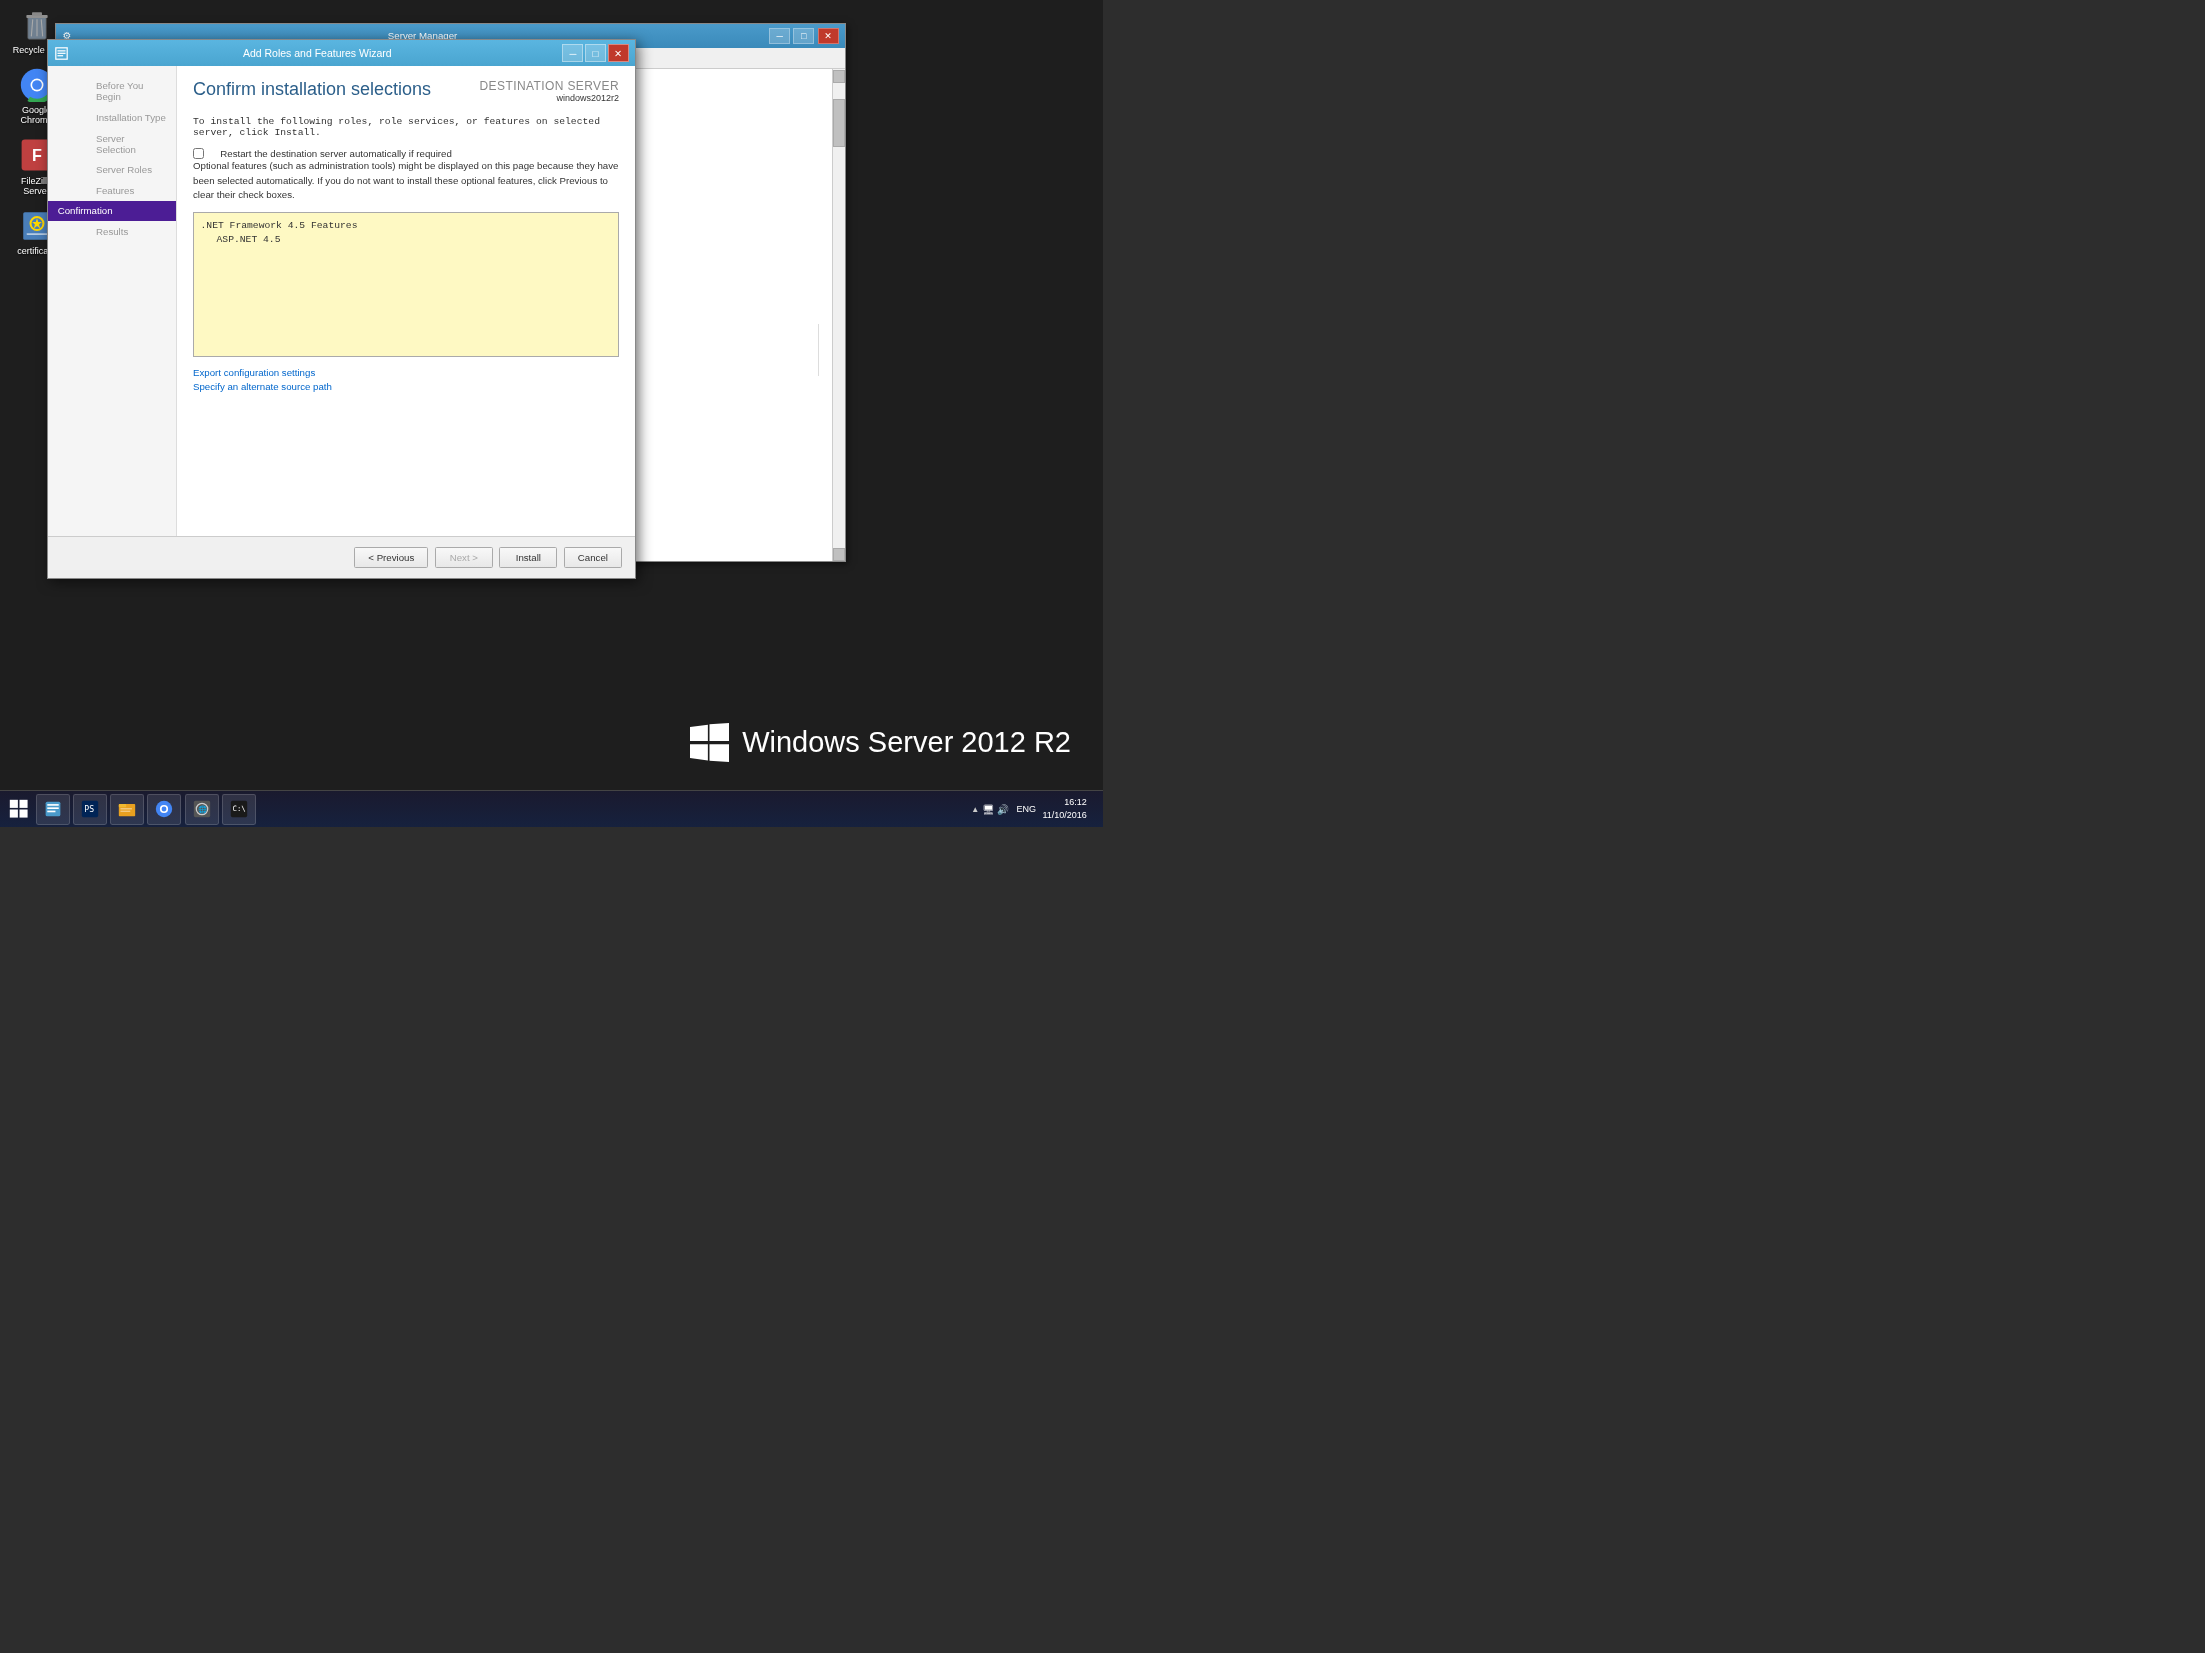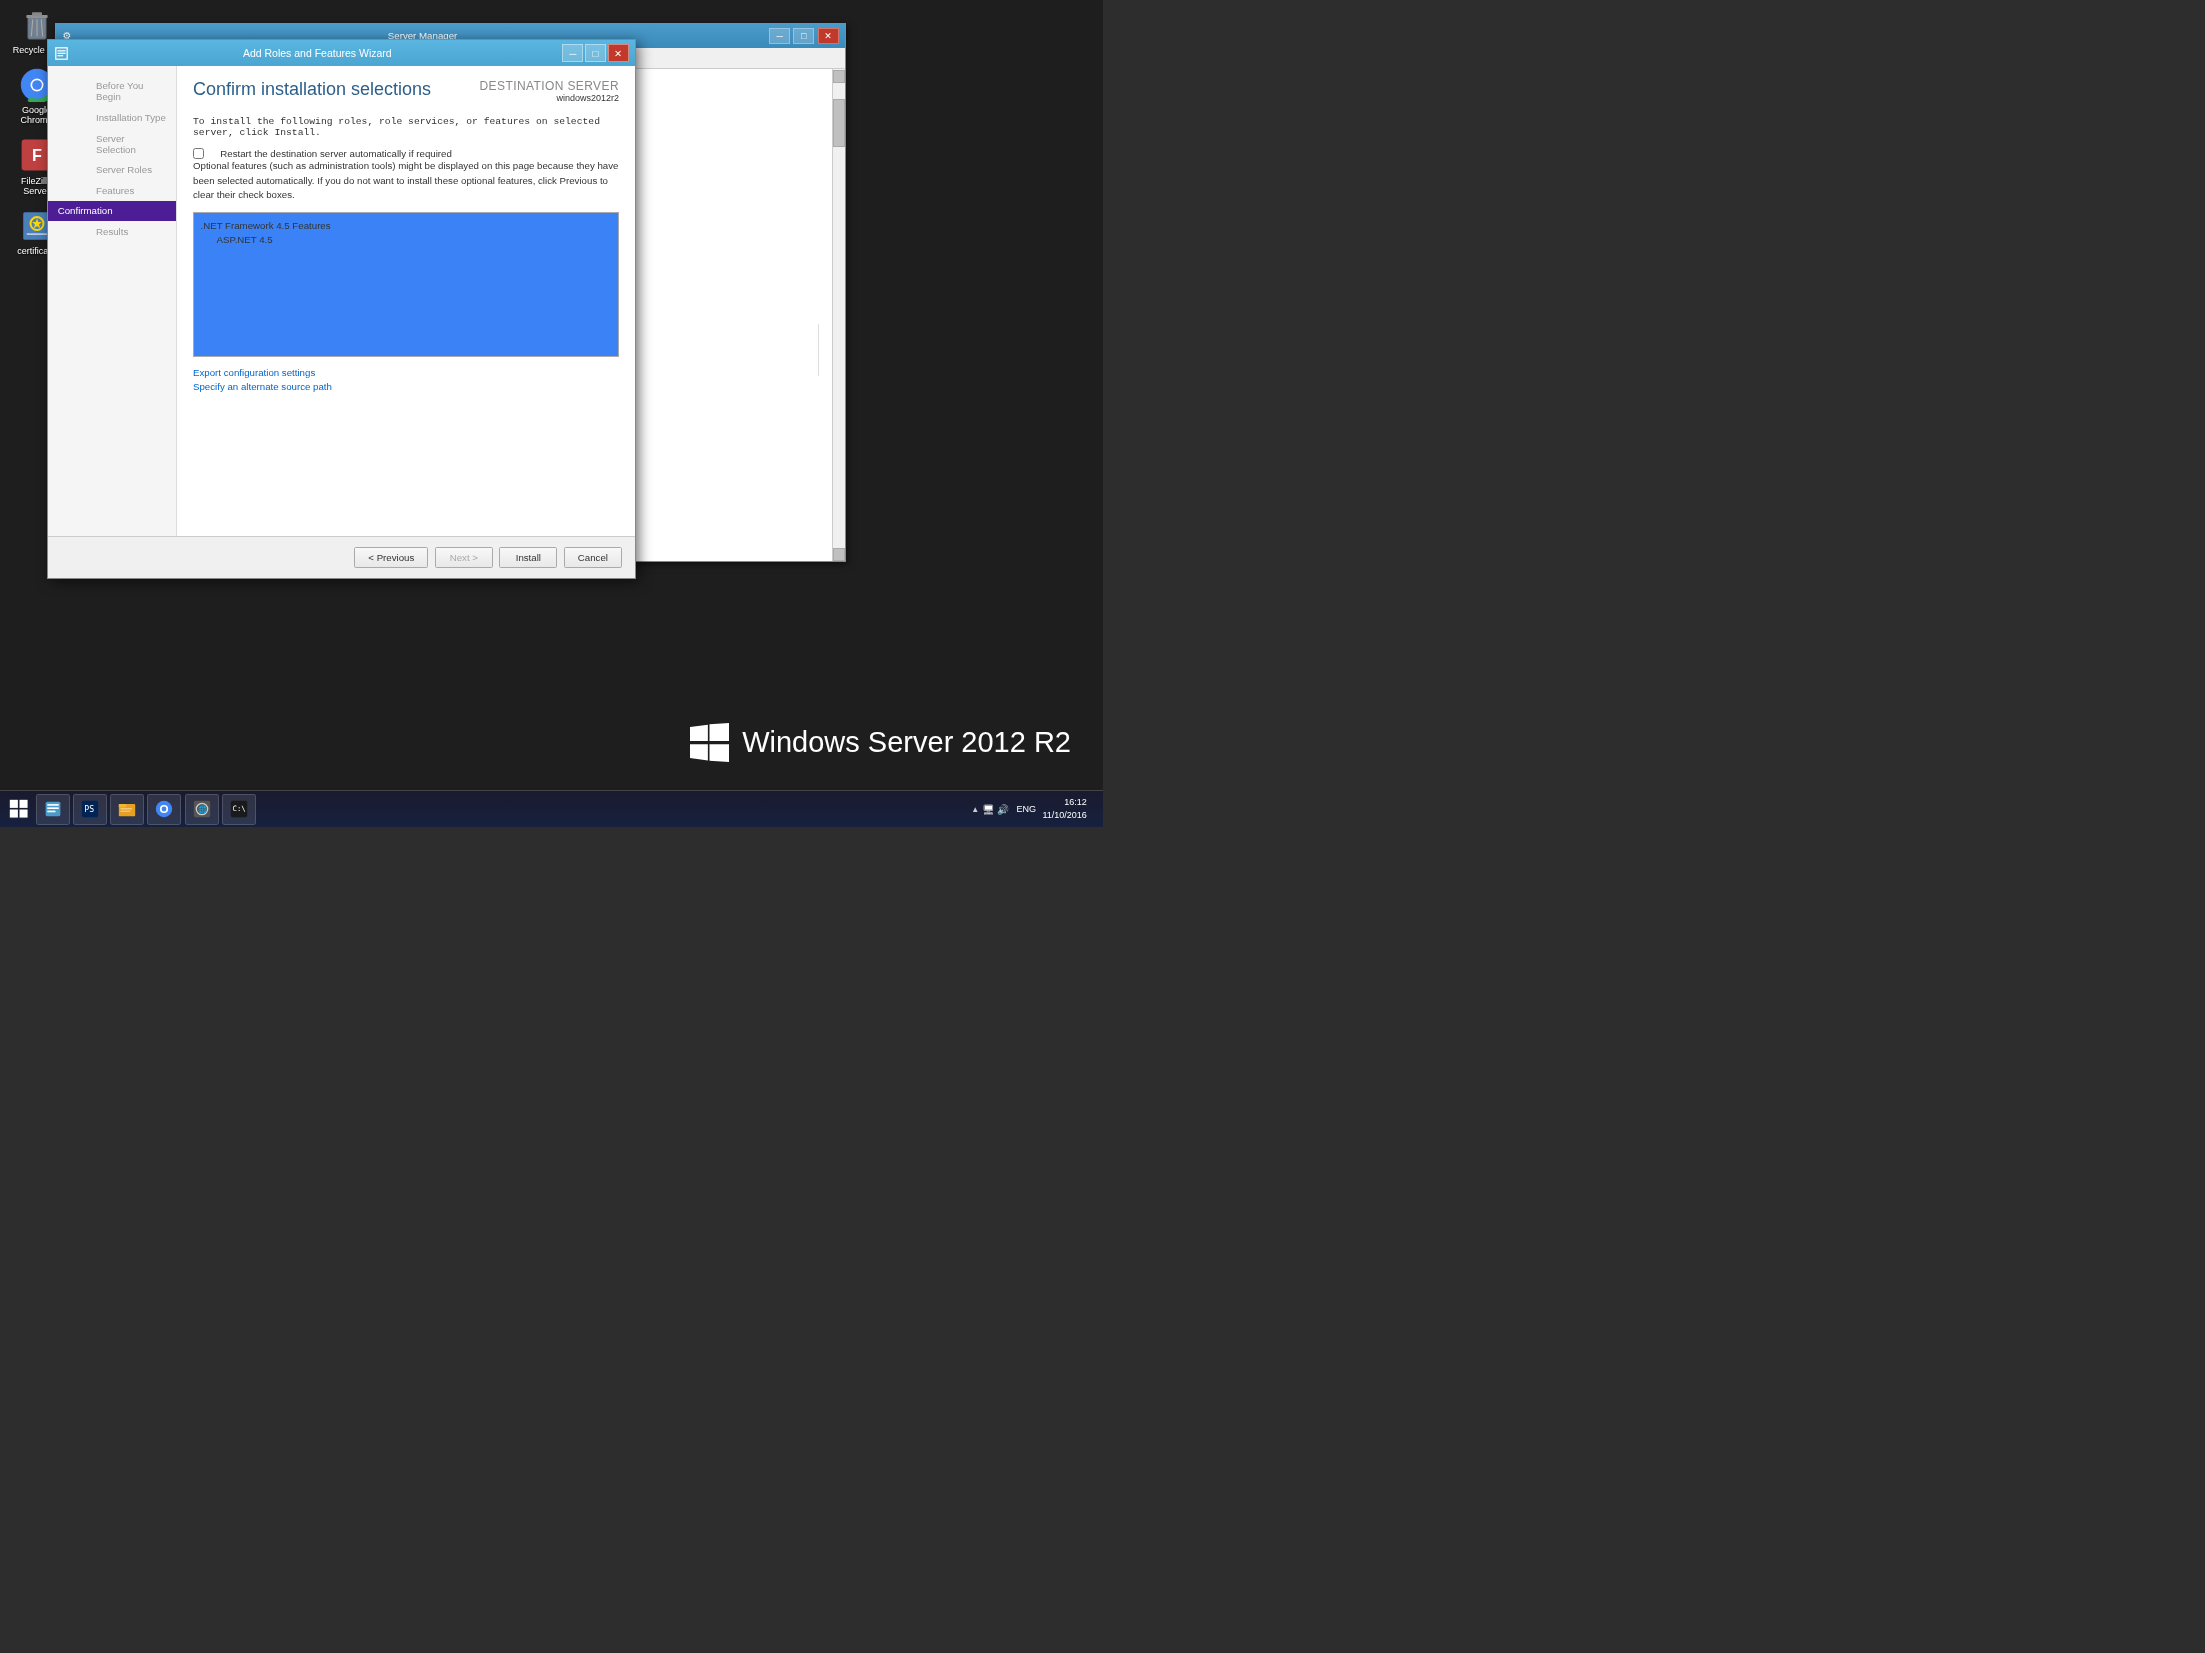--- a/index.html
+++ b/index.html
@@ -375,25 +375,26 @@
     .optional-info {
       font-size: 9.7px;
       color: #333;
       margin-bottom: 9.7px;
       line-height: 1.5;
     }
 
     
     .features-listbox {
       border: 0.8px solid #aaa;
-      background: #3b82f6;
+      background: #fef9c3;
       min-height: 145px;
       padding: 4.8px 6.5px;
       margin-bottom: 9.7px;
       font-size: 9.7px;
+      font-family: Liberation Mono, monospace;
     }
     .feature-item {
       padding: 1.6px 0;
       color: #333;
     }
     .feature-item.child {
       padding-left: 16px;
     }
 
     .links-area {

